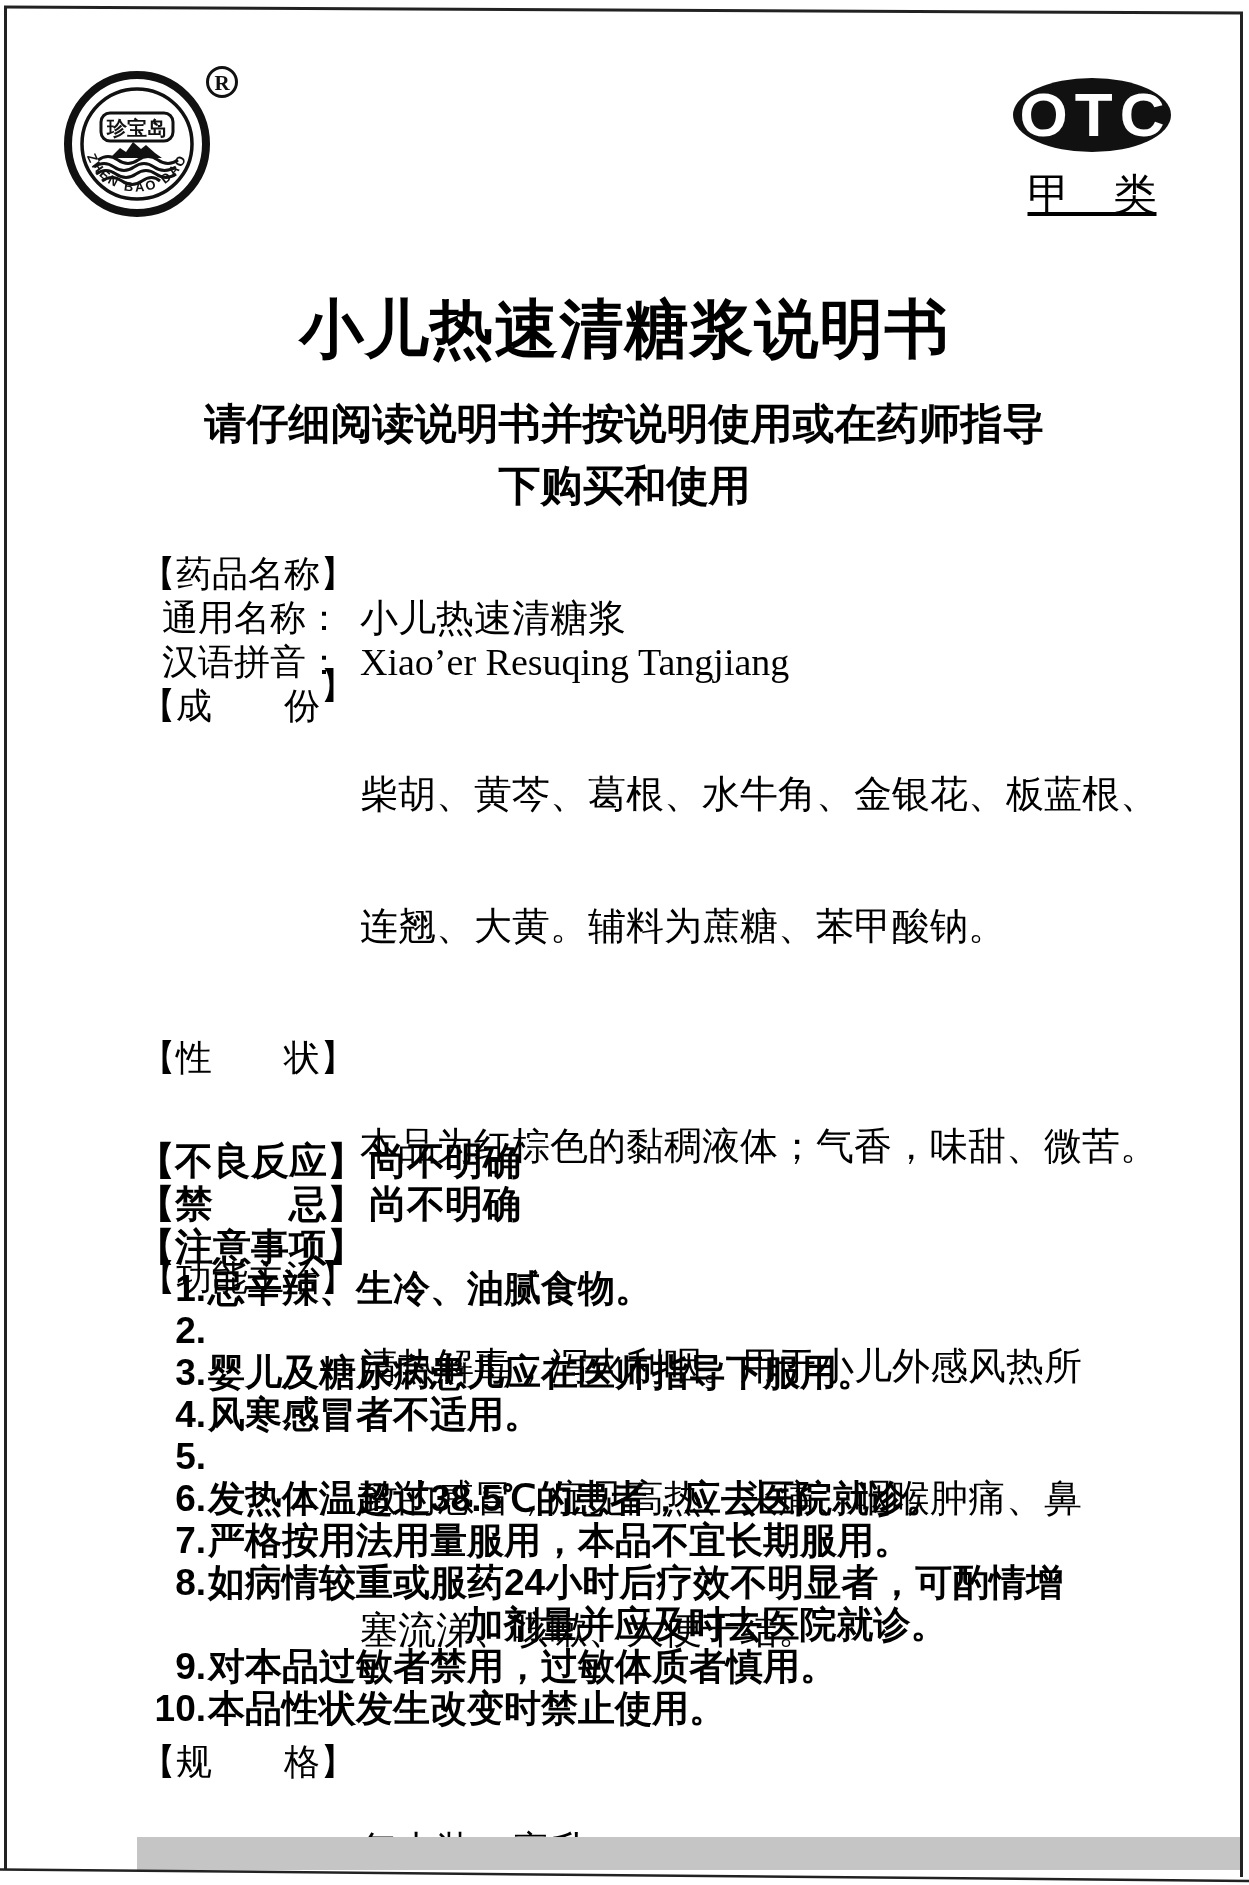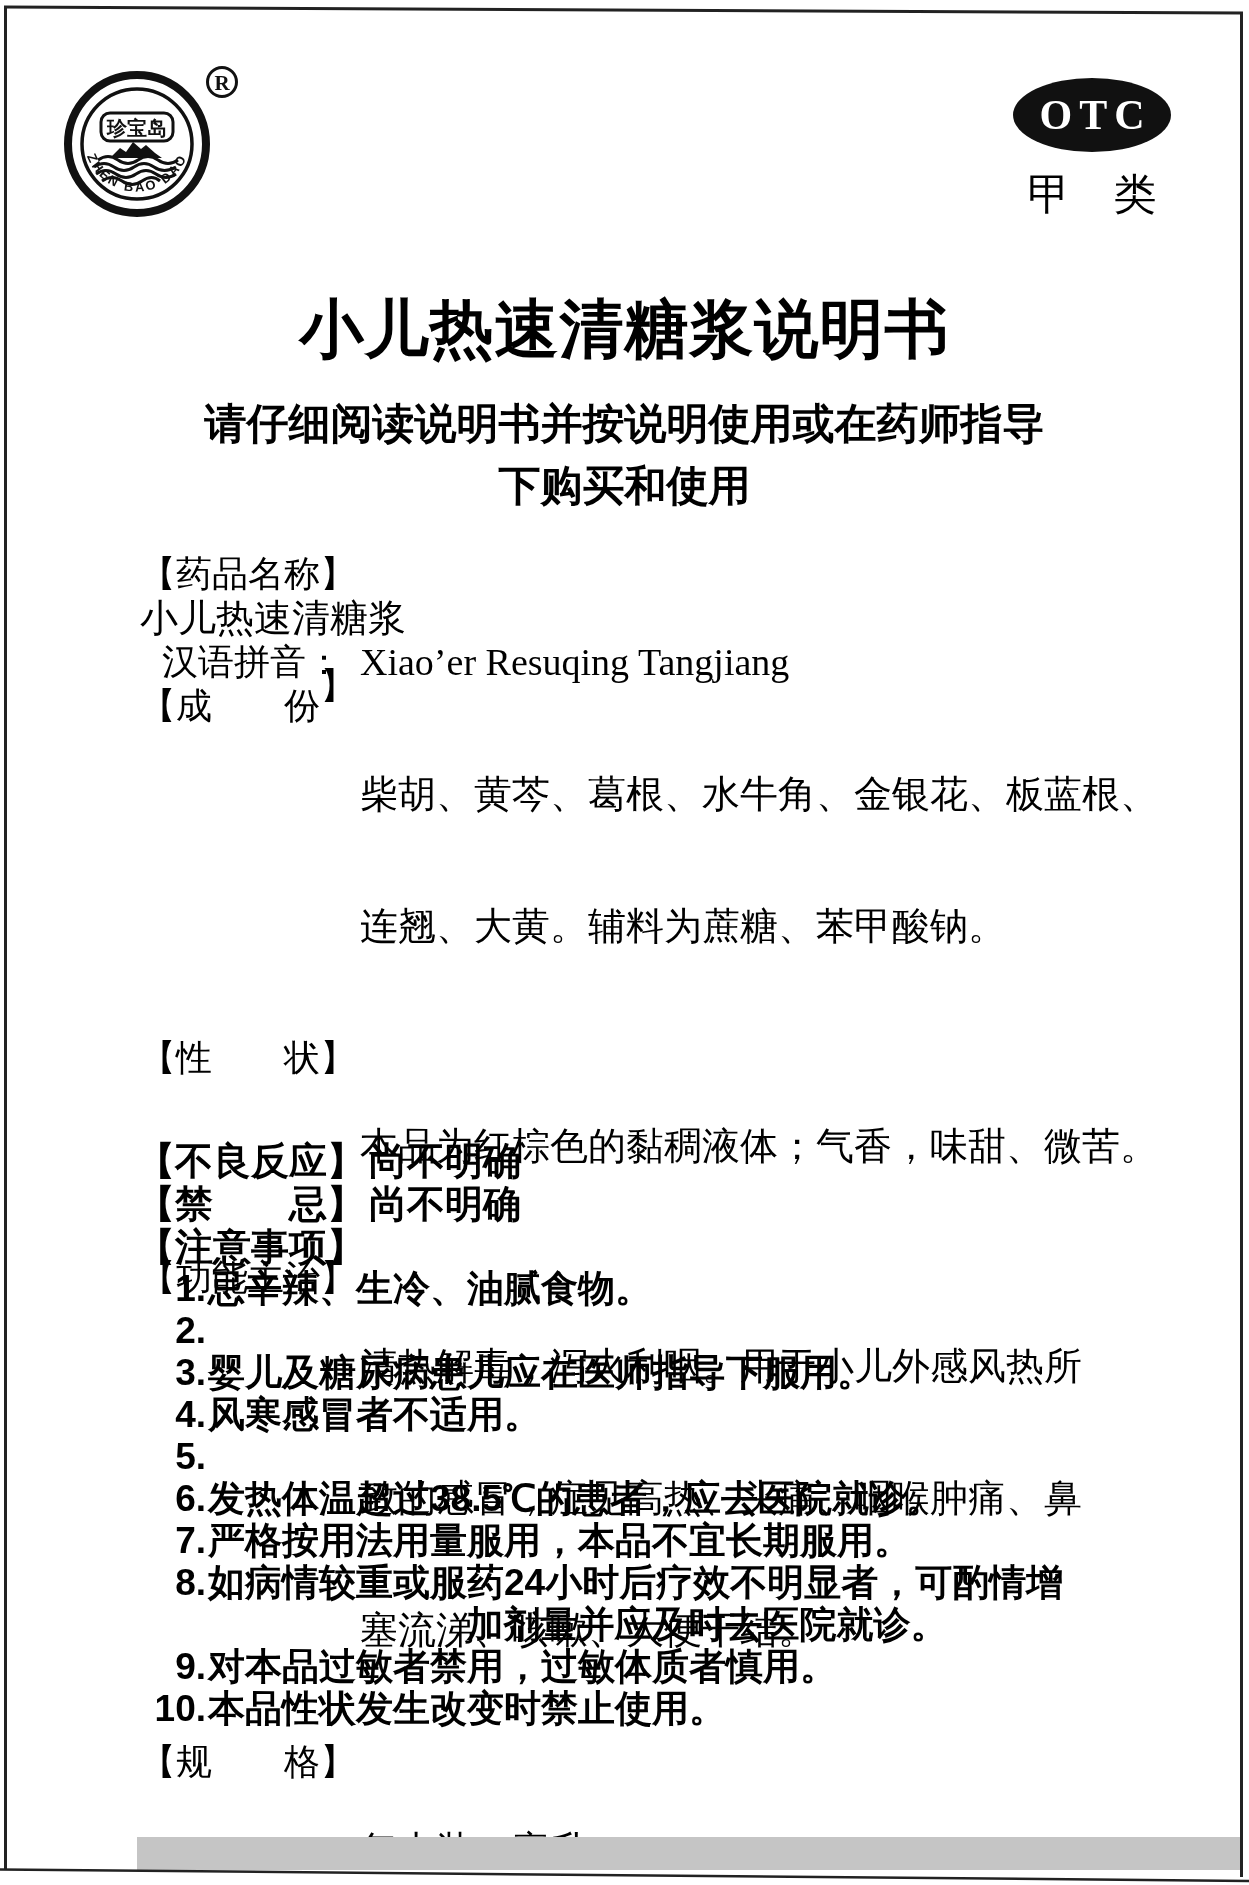--- a/index.html
+++ b/index.html
@@ -5,23 +5,23 @@
   html,body{margin:0;padding:0;background:#ffffff;}
   .page{
     position:relative;width:1249px;height:1885px;background:#ffffff;
     overflow:hidden;color:#000;font-family:"Liberation Serif",serif;
   }
   
   .logo-wrap{position:absolute;left:58px;top:54px;width:190px;height:172px;}
   .otc-wrap{position:absolute;left:1002px;top:78px;width:180px;text-align:center;}
   .otc-ellipse{width:158px;height:74px;background:#111;border-radius:50%;
     display:flex;align-items:center;justify-content:center;margin:0 auto;}
-  .otc-text{color:#fff;font-family:Liberation Serif, serif;font-weight:bold;
-    font-size:42px;letter-spacing:7px;padding-left:7px;line-height:1;}
-  .otc-class{margin-top:14px;font-size:43px;font-family:"Liberation Serif",serif;white-space:pre;}
+  .otc-text{color:#fff;font-family:Liberation Sans, sans-serif;font-weight:bold;
+    font-size:62px;letter-spacing:7px;padding-left:7px;line-height:1;}
+  .otc-class{margin-top:14px;font-size:43px;font-family:"Liberation Serif",serif;white-space:pre;text-decoration:underline;}
   
   .title{position:absolute;top:286px;left:0;width:100%;text-align:center;
     font-size:64px;font-weight:bold;letter-spacing:1px;font-family:"Liberation Serif",serif;}
   .notice{position:absolute;left:0;width:100%;text-align:center;
     font-family:Liberation Serif, serif;font-weight:bold;font-size:42px;white-space:pre;}
   .notice1{top:396px;}
   .notice2{top:458px;}
   
   .serif-block{position:absolute;left:140px;top:552px;width:1075px;
     font-size:38px;line-height:44px;font-family:"Liberation Serif",serif;}
@@ -84,20 +84,21 @@
   <div class="title">小儿热速清糖浆说明书</div>
   <div class="notice notice1">请仔细阅读说明书并按说明使用或在药师指导</div>
   <div class="notice notice2">下购买和使用</div>
 
   <div class="serif-block">
 
     <div class="row">
       <span class="lbl">【药品名称】</span>
     </div>
     <div class="row">
+      <span class="lbl sub">通用名称：</span>
       <span class="content">小儿热速清糖浆</span>
     </div>
     <div class="row">
       <span class="lbl sub">汉语拼音：</span>
       <span class="content">Xiao’er Resuqing Tangjiang</span>
     </div>
 
     <div class="row">
       <span class="lbl"><span>【成　　份</span><span class="sup-bracket">】</span></span>
       <span class="content">

